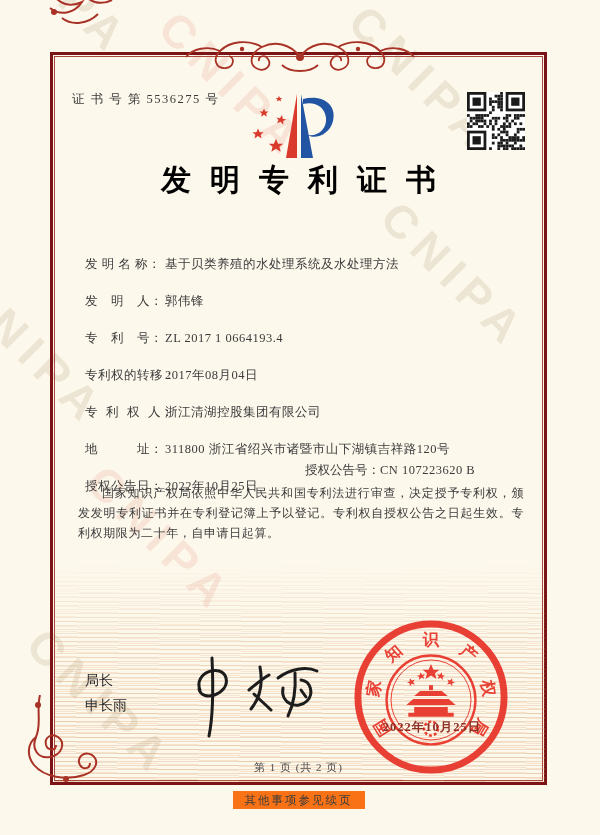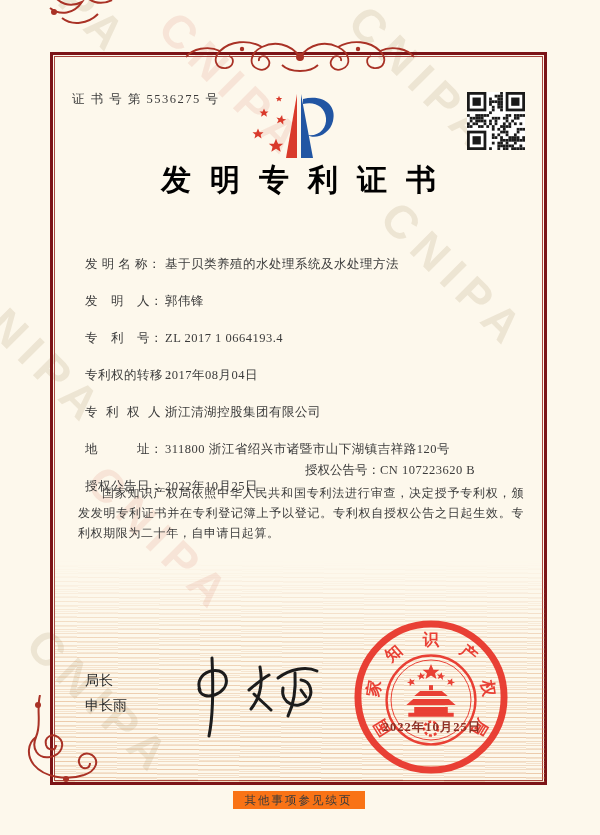--- a/index.html
+++ b/index.html
@@ -335,18 +335,19 @@
         <text x="80" y="27" text-anchor="middle" font-size="16.5" fill="#e8372c" transform="rotate(-81.33333333333334 80 80)">家</text>
         <text x="80" y="27" text-anchor="middle" font-size="16.5" fill="#e8372c" transform="rotate(-40.66666666666667 80 80)">知</text>
         <text x="80" y="27" text-anchor="middle" font-size="16.5" fill="#e8372c" transform="rotate(0 80 80)">识</text>
         <text x="80" y="27" text-anchor="middle" font-size="16.5" fill="#e8372c" transform="rotate(40.66666666666666 80 80)">产</text>
         <text x="80" y="27" text-anchor="middle" font-size="16.5" fill="#e8372c" transform="rotate(81.33333333333331 80 80)">权</text>
         <text x="80" y="27" text-anchor="middle" font-size="16.5" fill="#e8372c" transform="rotate(122 80 80)">局</text>
       </g>
   </svg>
   <div class="abs seal-date">2022年10月25日</div>
 
+  <div class="abs pagination">第 1 页 (共 2 页)</div>
 
   <div class="abs footer-note">
     <span>其他事项参见续页</span>
   </div>
 
 </div>
 
 </body></html>

